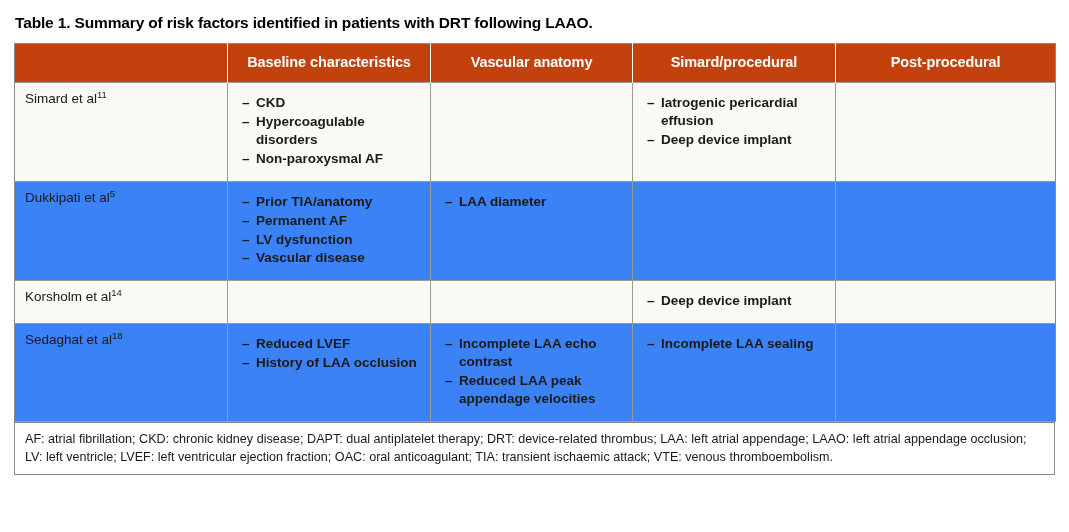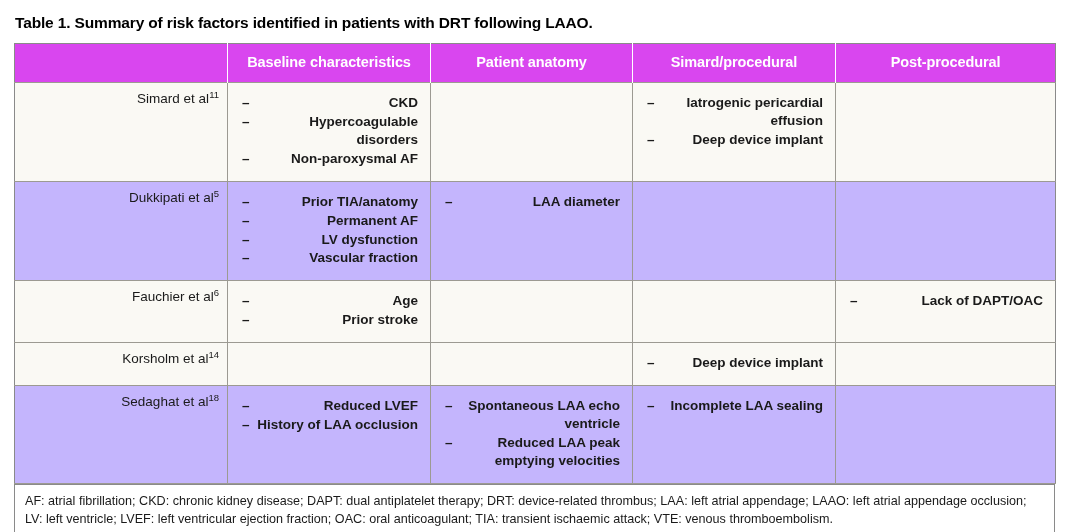--- a/index.html
+++ b/index.html
@@ -35,21 +35,21 @@
     width: 1041px;
     border: 1px solid #8a8a8a;
   }
   table.risk-table col.c-study  { width: 213px; }
   table.risk-table col.c-base   { width: 203px; }
   table.risk-table col.c-anat   { width: 202px; }
   table.risk-table col.c-dev    { width: 203px; }
   table.risk-table col.c-post   { width: 220px; }
 
   thead th {
-    background: #d946ef;
+    background: #c2410c;
     color: #ffffff;
     font-size: 14.5px;
     font-weight: bold;
     letter-spacing: -0.1px;
     text-align: center;
     padding: 6px 6px 7px 6px;
     border-right: 1px solid #ffffff;
     height: 25px;
     vertical-align: middle;
   }
@@ -59,27 +59,26 @@
   thead th:last-child { border-right: none; }
 
   tbody td {
     border: 1px solid #9c9a92;
     border-left: none;
     border-right: 1px solid #9c9a92;
     vertical-align: top;
     padding: 7px 8px 9px 10px;
     font-size: 13.5px;
     line-height: 1.33;
-    text-align: right;
   }
   tbody td:last-child { border-right: none; }
   tbody tr td:first-child { border-left: none; }
 
   tbody tr.odd td  { background: #FAF9F4; }
-  tbody tr.even td { background: #c4b5fd; }
+  tbody tr.even td { background: #3b82f6; }
 
   .study-name {
     white-space: nowrap;
   }
   .study-name sup {
     font-size: 9.5px;
     vertical-align: super;
     line-height: 0;
   }
 
@@ -126,21 +125,21 @@
       <col class="c-study">
       <col class="c-base">
       <col class="c-anat">
       <col class="c-dev">
       <col class="c-post">
     </colgroup>
     <thead>
       <tr>
         <th class="study-head"></th>
         <th>Baseline characteristics</th>
-        <th>Patient anatomy</th>
+        <th>Vascular anatomy</th>
         <th>Simard/procedural</th>
         <th>Post-procedural</th>
       </tr>
     </thead>
     <tbody id="table-body">
         <tr class="odd">
           <td><span class="study-name">Simard et al<sup>11</sup></span></td>
           <td>
             <ul class="dash-list">
               <li>CKD</li>
@@ -157,46 +156,30 @@
           </td>
           <td></td>
         </tr>
         <tr class="even">
           <td><span class="study-name">Dukkipati et al<sup>5</sup></span></td>
           <td>
             <ul class="dash-list">
               <li>Prior TIA/anatomy</li>
               <li>Permanent AF</li>
               <li>LV dysfunction</li>
-              <li>Vascular fraction</li>
+              <li>Vascular disease</li>
             </ul>
           </td>
           <td>
             <ul class="dash-list">
               <li>LAA diameter</li>
             </ul>
           </td>
           <td></td>
           <td></td>
-        </tr>
-        <tr class="odd">
-          <td><span class="study-name">Fauchier et al<sup>6</sup></span></td>
-          <td>
-            <ul class="dash-list">
-              <li>Age</li>
-              <li>Prior stroke</li>
-            </ul>
-          </td>
-          <td></td>
-          <td></td>
-          <td>
-            <ul class="dash-list">
-              <li>Lack of DAPT/OAC</li>
-            </ul>
-          </td>
         </tr>
         <tr class="odd">
           <td><span class="study-name">Korsholm et al<sup>14</sup></span></td>
           <td></td>
           <td></td>
           <td>
             <ul class="dash-list">
               <li>Deep device implant</li>
             </ul>
           </td>
@@ -205,22 +188,22 @@
         <tr class="even">
           <td><span class="study-name">Sedaghat et al<sup>18</sup></span></td>
           <td>
             <ul class="dash-list">
               <li>Reduced LVEF</li>
               <li>History of LAA occlusion</li>
             </ul>
           </td>
           <td>
             <ul class="dash-list">
-              <li>Spontaneous LAA echo ventricle</li>
-              <li>Reduced LAA peak emptying velocities</li>
+              <li>Incomplete LAA echo contrast</li>
+              <li>Reduced LAA peak appendage velocities</li>
             </ul>
           </td>
           <td>
             <ul class="dash-list">
               <li>Incomplete LAA sealing</li>
             </ul>
           </td>
           <td></td>
         </tr>
       </tbody>

